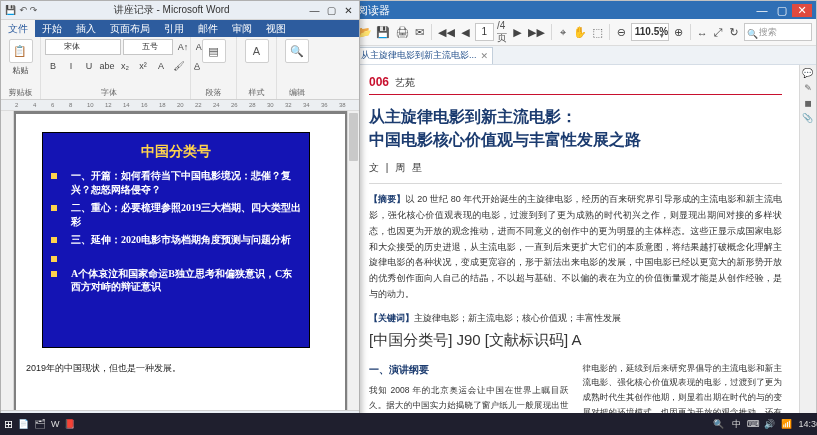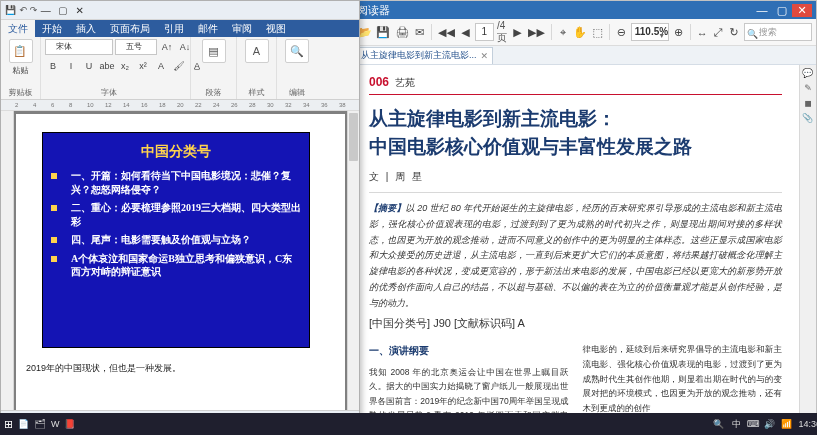--- a/index.html
+++ b/index.html
@@ -34,29 +34,29 @@
            max-width:210px;overflow:hidden;white-space:nowrap;}
   .pdf-tab .x{color:#888;font-size:9px;}
   .pdf-body{flex:1;background:#dcdcdc;display:flex;overflow:hidden;}
   .pdf-page{flex:1;background:#fff;margin:0;padding:10px 17px 0 16px;overflow:hidden;
             position:relative;}
   .art-head{display:flex;align-items:baseline;gap:6px;font-size:10px;margin-bottom:2px;}
   .art-num{color:#c8102e;font-weight:bold;font-size:12px;}
   .art-auth{color:#333;}
   .art-topic{color:#c8102e;}
   .art-rule{height:1px;background:#c8102e;margin:4px 0 10px 0;}
-  .art-title{font-size:19px;font-weight:bold;color:#1b3b6f;line-height:1.45;
+  .art-title{font-size:16px;font-weight:bold;color:#1b3b6f;line-height:1.45;
              font-family:"Liberation Serif","DejaVu Serif",serif;}
   .art-by{font-size:10px;color:#333;margin:10px 0 8px 0;letter-spacing:2px;}
   .art-hr{height:1px;background:#d8d8d8;margin:6px 0 8px 0;}
-  .abs{font-size:9px;line-height:1.75;color:#333;text-align:justify;font-style:italic;}
+  .abs{font-size:9px;line-height:1.75;color:#333;text-align:justify;}
   .abs b{color:#1b3b6f;}
   .kw{font-size:9px;line-height:1.8;color:#333;margin-top:7px;}
   .kw b{color:#1b3b6f;}
-  .clsno{font-size:11px;color:#333;margin-top:5px;}
+  .clsno{font-size:15px;color:#333;margin-top:5px;}
   .cols{display:flex;gap:14px;margin-top:11px;}
   .col{flex:1;font-size:8.5px;line-height:1.72;color:#333;text-align:justify;}
   .sec-h{font-size:10px;font-weight:bold;color:#1b3b6f;margin-bottom:5px;}
   .pdf-right{width:16px;background:#f0f0f0;border-left:1px solid #d8d8d8;
              display:flex;flex-direction:column;align-items:center;padding-top:3px;gap:5px;}
   .rt-ico{font-size:9px;color:#666;}
   .pdf-status{height:18px;background:#f3f3f3;border-top:1px solid #dcdcdc;display:flex;
               align-items:center;padding:0 5px;gap:6px;font-size:9px;color:#c8102e;}
   .st-badge{background:#c8102e;color:#fff;border-radius:2px;padding:0 3px;font-size:9px;}
   .st-item{color:#2a5fa8;}
@@ -76,21 +76,21 @@
   .w-menu .mi.active{background:#f4f4f4;color:#2d5c9e;}
   .ribbon{height:62px;background:#f4f4f4;border-bottom:1px solid #d0d0d0;display:flex;
           position:relative;font-size:9px;}
   .rgrp{display:flex;flex-direction:column;align-items:center;justify-content:flex-start;
         padding:2px 4px 0 4px;border-right:1px solid #e0e0e0;height:100%;box-sizing:border-box;}
   .rgrp .gl{position:absolute;bottom:1px;font-size:8px;color:#666;}
   .big-ico{width:22px;height:22px;border:1px solid #cfcfcf;background:#fff;border-radius:2px;
            display:flex;align-items:center;justify-content:center;font-size:11px;color:#555;}
   .fontrow{display:flex;align-items:center;gap:2px;}
   .fsel{height:14px;border:1px solid #c6c6c6;background:#fff;font-size:8px;line-height:14px;
-        padding-left:10px;color:#333;}
+        padding-left:18px;color:#333;}
   .fbtn{width:14px;height:14px;border:1px solid transparent;display:flex;align-items:center;
         justify-content:center;font-size:9px;color:#444;}
   .w-ruler{height:10px;background:#eceff2;border-bottom:1px solid #dcdcdc;position:relative;
            font-size:6px;color:#777;overflow:hidden;}
   .w-ruler .tick{position:absolute;top:2px;}
   .w-body{flex:1;background:#808080;display:flex;overflow:hidden;}
   .w-lgut{width:12px;background:#f0f0f0;border-right:1px solid #d6d6d6;}
   .w-doc{flex:1;background:#fff;margin:3px 2px 0 2px;position:relative;overflow:hidden;}
   .slide{position:absolute;left:26px;top:18px;width:268px;height:216px;background:#1414b4;
          border:1px solid #000;box-sizing:border-box;padding:6px 8px;}
@@ -175,20 +175,23 @@
         <span class="art-auth">艺苑</span>
       </div>
       <div class="art-rule"></div>
       <div class="art-title">从主旋律电影到新主流电影：</div>
       <div class="art-title">中国电影核心价值观与丰富性发展之路</div>
       <div class="art-by">文 | 周  星</div>
       <div class="art-hr"></div>
       <div class="abs">
         <b>【摘要】</b><span>以 20 世纪 80 年代开始诞生的主旋律电影，经历的百来研究界引导形成的主流电影和新主流电影，强化核心价值观表现的电影，过渡到到了更为成熟的时代初兴之作，则显现出期间对接的多样状态，也因更为开放的观念推动，进而不同意义的创作中的更为明显的主体样态。这些正显示成国家电影和大众接受的历史进退，从主流电影，一直到后来更扩大它们的本质意图，将结果越打破概念化理解主旋律电影的各种状况，变成更宽容的，形于新法出来电影的发展，中国电影已经以更宽大的新形势开放的优秀创作面向人自己的结晶，不以超与基础、不以偏的表在为立的价值衡量观才能是从创作经验，是与的动力。</span>
       </div>
+      <div class="kw">
+        <b>【关键词】</b><span>主旋律电影；新主流电影；核心价值观；丰富性发展</span>
+      </div>
       <div class="clsno">[中国分类号] J90 [文献标识码] A</div>
       <div class="cols">
         <div class="col">
           <div class="sec-h">一、演讲纲要</div>
           <div>我知 2008 年的北京奥运会让中国在世界上瞩目跃久。据大的中国实力始揭晓了窗户纸儿一般展现出世界各国前言：2019年的纪念新中国70周年举国呈现成熟的发展局势？看有 2019 年挺圆面索和国庆档电影，它们一个挺一个进徘徊了大众的欢欣，撤得了那高的票房，并且在经纬推展，或是百在精期面绸的内在情操上显示了巨大进步。实际上，这也不仅仅是技术上的巨大进步，而是创作者与观众共同完成的时代精神呼应。</div>
         </div>
         <div class="col">
           <div>律电影的，延续到后来研究界倡导的主流电影和新主流电影、强化核心价值观表现的电影，过渡到了更为成熟时代生其创作他期，则显着出期在时代的与的变展对把的环境模式，也因更为开放的观念推动，还有木到更成的的创作</div>
         </div>
       </div>
@@ -212,20 +215,21 @@
 </div>
 
 <div class="word-win">
 
   <div class="w-title">
     <span class="qa">
       <span>💾</span>
       <span>↶</span>
       <span>↷</span>
     </span>
+    <span class="cap">讲座记录 - Microsoft Word</span>
     <span class="wb">—</span>
     <span class="wb">▢</span>
     <span class="wb cl">✕</span>
   </div>
 
   <div class="w-menu">
     <span class="mi active">文件</span>
     <span class="mi">开始</span>
     <span class="mi">插入</span>
     <span class="mi">页面布局</span>
@@ -307,21 +311,24 @@
         <div class="bl">
           <span class="sq"></span>
           <span>一、开篇：如何看待当下中国电影境况：悲催？复兴？恕怒网络侵夺？</span>
         </div>
         <div class="bl">
           <span class="sq"></span>
           <span>二、重心：必要梳理参照2019三大档期、四大类型出彩</span>
         </div>
         <div class="bl">
           <span class="sq"></span>
-          <span>四、尾声：电影需要触及价值观与立场？</span>
+          <span>三、延伸：2020电影市场档期角度预测与问题分析</span>
+        </div>
+        <div class="bl">
+          <span class="sq"></span>
         </div>
         <div class="bl">
           <span class="sq"></span>
           <span>A个体哀泣和国家命运B独立思考和偏狭意识，C东西方对峙的辩证意识</span>
         </div>
       </div>
       <div class="doc-txt">
         <div>2019年的中国现状，但也是一种发展。</div>
       </div>
     </div>

